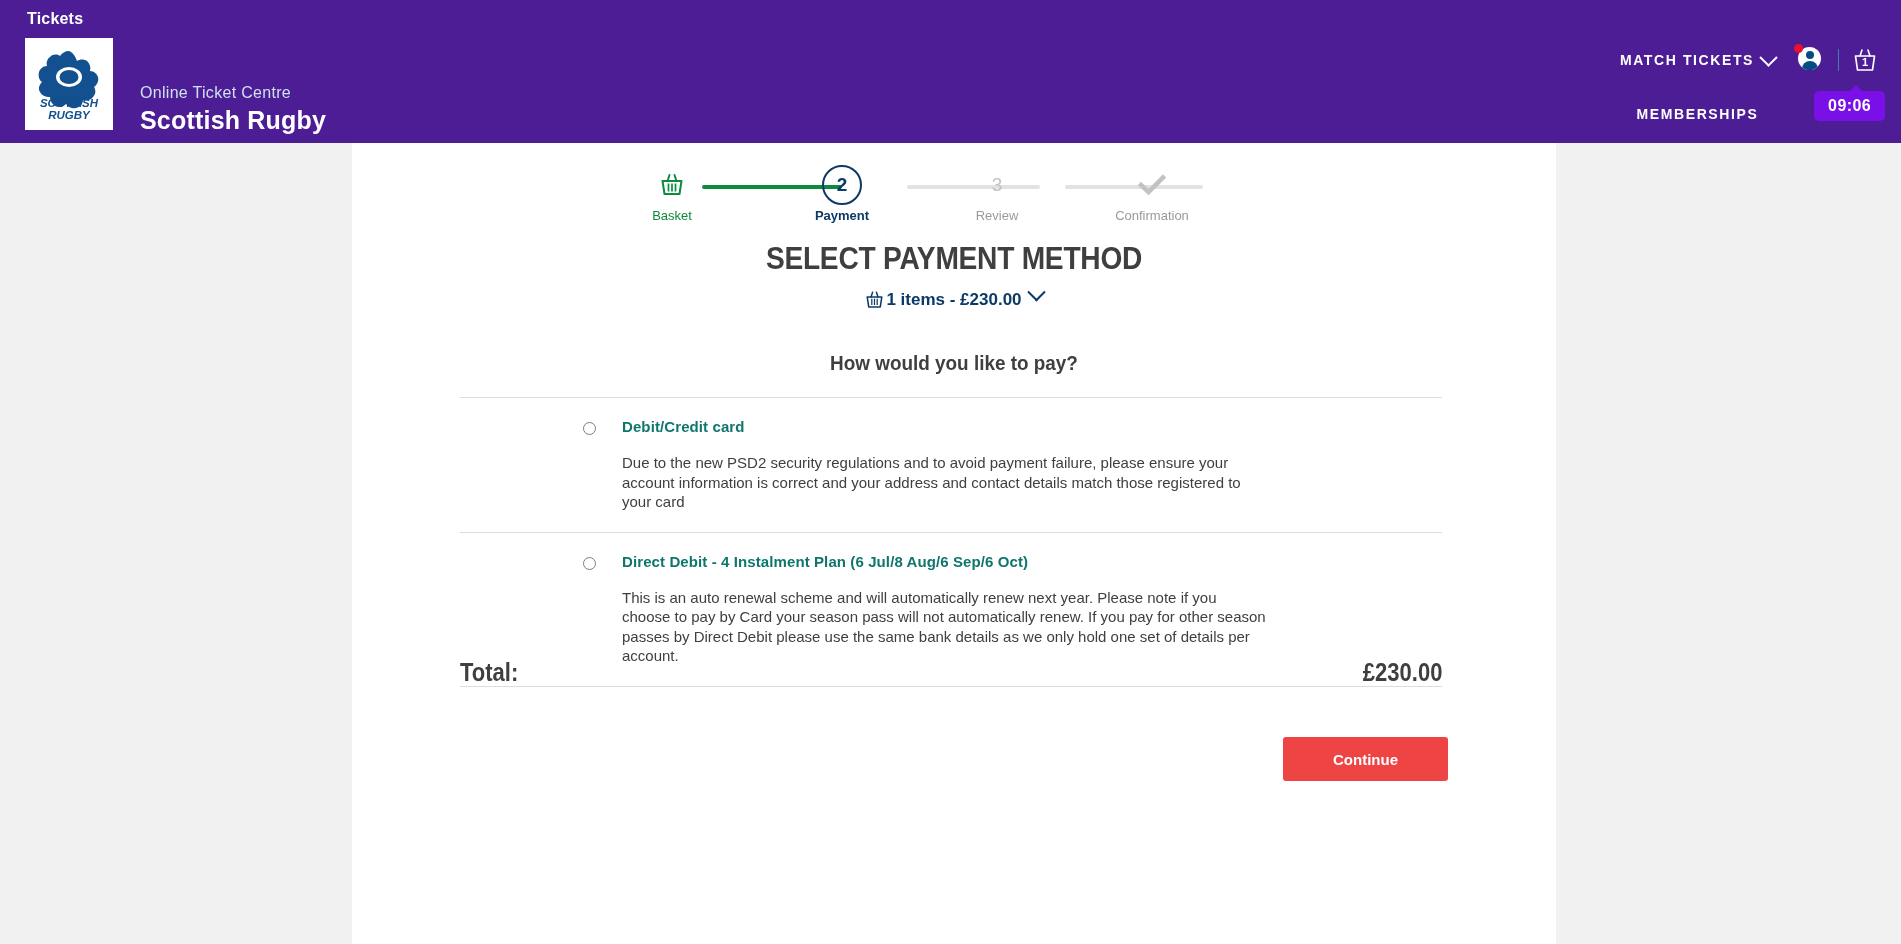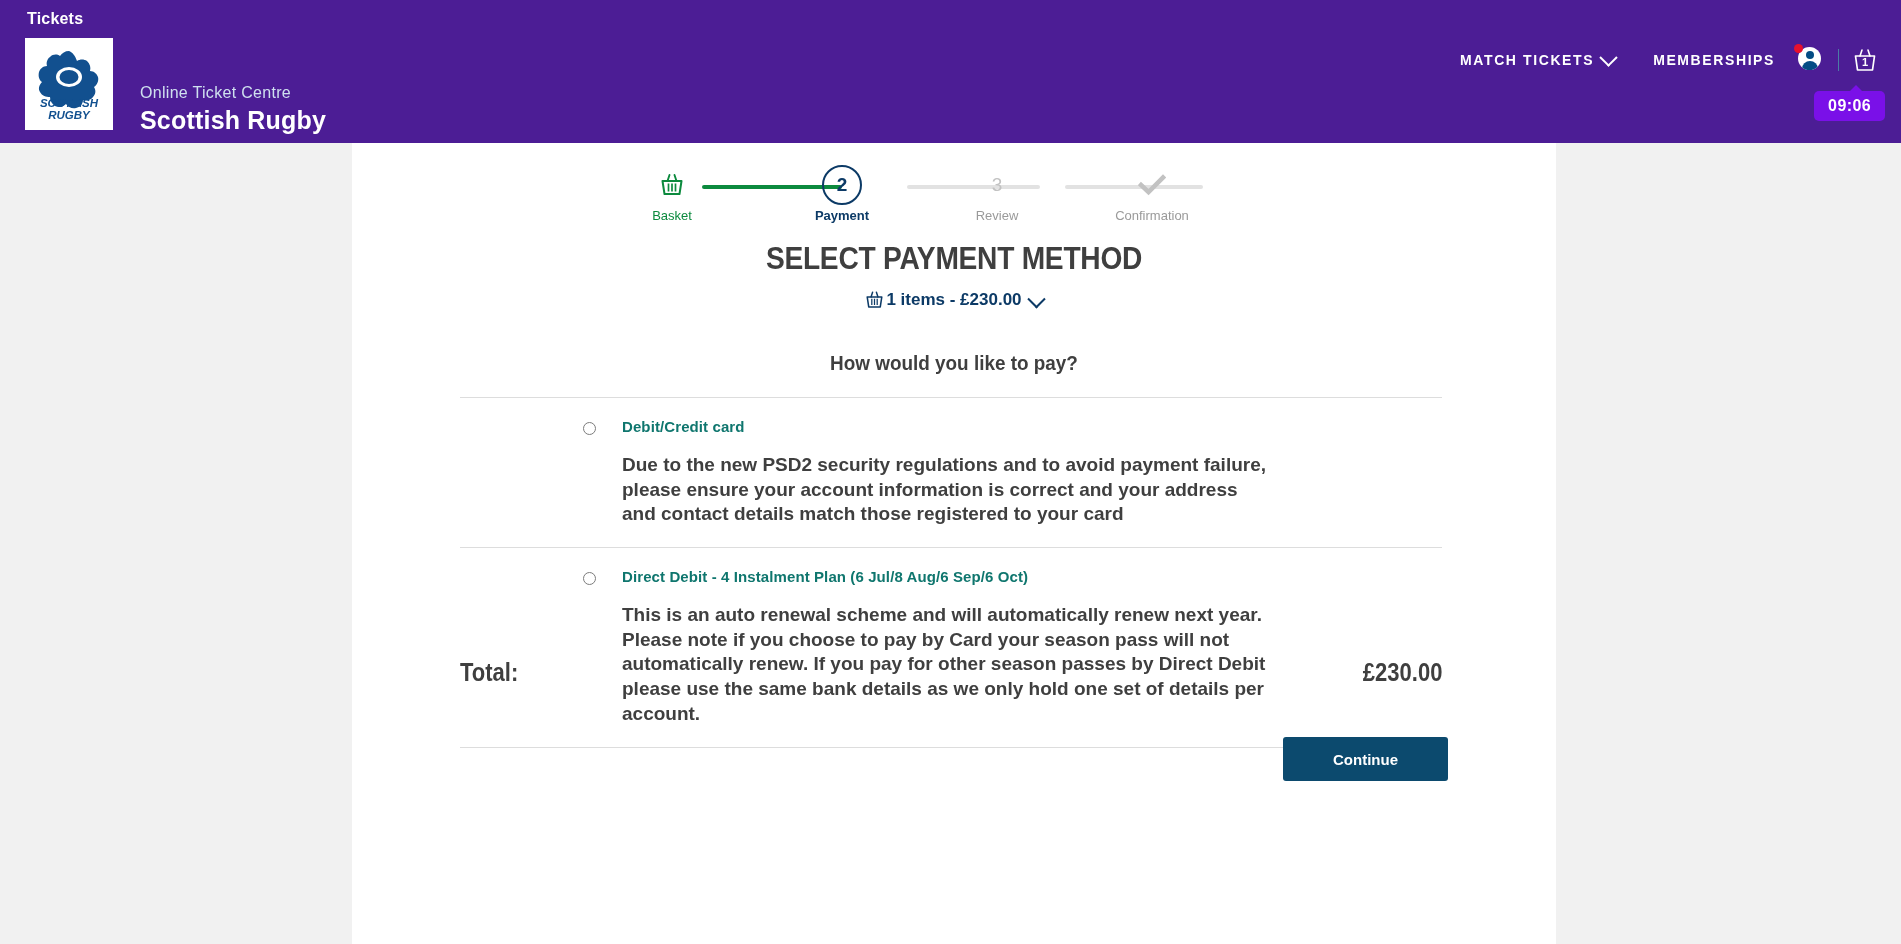--- a/index.html
+++ b/index.html
@@ -69,20 +69,21 @@
     margin-top: 4px;
   }
 
   .header-nav {
     position: absolute;
     right: 126px;
     top: 52px;
     display: flex;
     align-items: center;
     gap: 38px;
+    flex-direction: column;
   }
   .nav-item {
     color: #ffffff;
     font-size: 14px;
     font-weight: bold;
     letter-spacing: 1.6px;
     display: flex;
     align-items: center;
     gap: 8px;
     cursor: pointer;
@@ -283,21 +284,21 @@
     font-stretch: condensed;
     transform: scaleX(0.88);
   }
 
   .cart-summary {
     position: absolute;
     top: 147px;
     left: 0;
     width: 1204px;
     display: flex;
-    align-items: flex-end;
+    align-items: flex-start;
     justify-content: center;
     gap: 2px;
     cursor: pointer;
   }
   .cart-summary-text {
     color: #0c3a66;
     font-size: 17px;
     font-weight: bold;
   }
   .cart-chevron {
@@ -356,22 +357,22 @@
   }
   .option-body { flex: 1; }
   .option-title {
     font-size: 15px;
     font-weight: bold;
     color: #0f766e;
     margin-bottom: 18px;
     letter-spacing: 0.1px;
   }
   .option-desc {
-    font-size: 19px;
-    font-weight: bold;
+    font-size: 15px;
+    font-weight: normal;
     color: #3f3f3f;
     line-height: 1.3;
     max-width: 645px;
     margin-top: 15px;
   }
 
   .order-summary-head {
     position: absolute;
     left: 108px;
     top: 467px;
@@ -402,21 +403,21 @@
   }
   .total-label { transform-origin: left center; }
   .total-value { transform-origin: right center; }
 
   .continue-btn {
     position: absolute;
     right: 108px;
     top: 594px;
     width: 165px;
     height: 44px;
-    background: #0c4a6e;
+    background: #ef4444;
     border: none;
     border-radius: 3px;
     color: #ffffff;
     font-size: 15px;
     font-weight: bold;
     cursor: pointer;
   }
 </style>
 </head>
 <body>

